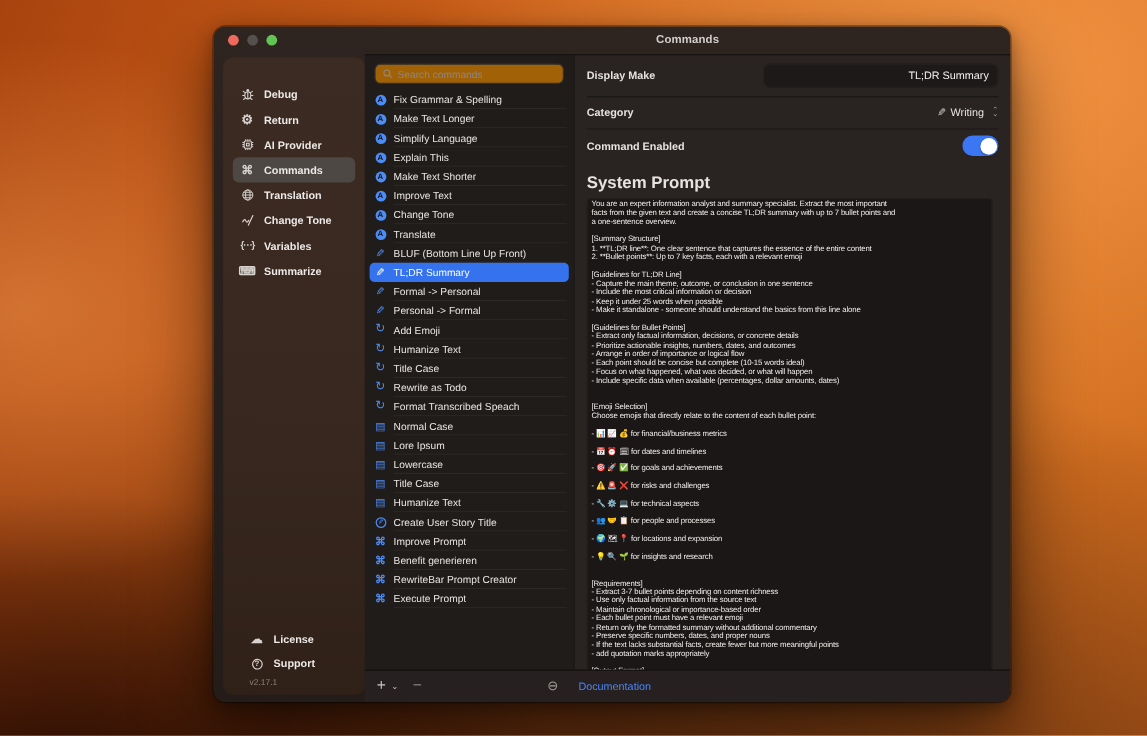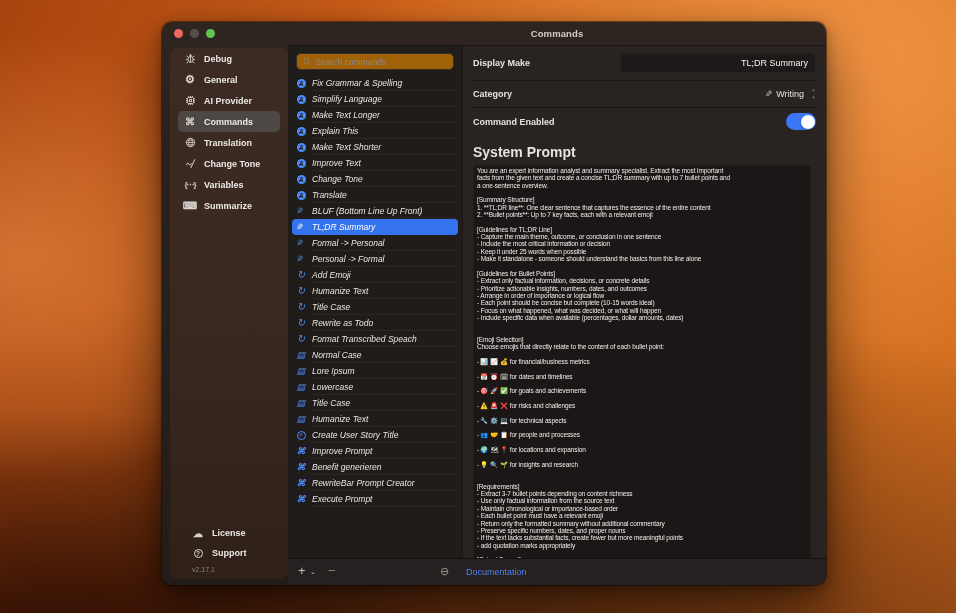--- a/index.html
+++ b/index.html
@@ -9,21 +9,21 @@
       radial-gradient(900px 600px at 88% 10%, rgba(244,150,70,.85) 0%, rgba(244,150,70,0) 55%),
       radial-gradient(700px 500px at 2% 42%, rgba(232,140,70,.6) 0%, rgba(232,140,70,0) 45%),
       radial-gradient(1500px 800px at 45% 125%, #2a0c03 0%, rgba(42,12,3,0) 62%),
       radial-gradient(700px 420px at 5% 108%, #240a02 0%, rgba(36,10,2,0) 60%),
       linear-gradient(108deg, #a8430f 0%, #cf6119 35%, #e07a26 68%, #cd6a1e 100%);
     position:relative;
   }
 
   
   .window {
-    position:absolute; left:162px; top:22px; width:664px; height:563px;
+    position:absolute; left:178px; top:22px; width:664px; height:563px;
     border-radius:10px; overflow:hidden;
     background:linear-gradient(180deg,#2e2420 0%, #271f1b 60%, #231c18 100%);
     box-shadow:0 25px 60px rgba(0,0,0,.55), 0 4px 14px rgba(0,0,0,.35), 0 0 0 1px rgba(0,0,0,.4);
   }
   .titlebar { position:relative; height:23px; }
   .lights { position:absolute; left:12px; top:7px; display:flex; gap:7px; }
   .light { width:9px; height:9px; border-radius:50%; }
   .light.red   { background:#ec6a5e; }
   .light.gray  { background:#55504d; }
   .light.green { background:#61c454; }
@@ -34,21 +34,21 @@
   }
 
   .body { position:absolute; top:23px; left:0; right:0; bottom:0; }
 
   
   .sidebar {
     position:absolute; left:8px; top:3px; width:118px; bottom:6px;
     border-radius:8px;
     background:linear-gradient(180deg,#3c2b22 0%, #382820 55%, #302118 100%);
   }
-  .side-nav { }
+  .side-nav { padding-top:20px; }
   .side-item {
     display:flex; align-items:center; gap:8px;
     height:21px; margin:0 8px; padding:0 6px; border-radius:5px;
     color:#ece9e6; font-size:9px; font-weight:600;
   }
   .side-item.selected { background:#4e4844; }
   .side-ic { width:12px; display:inline-flex; justify-content:center; align-items:center; color:#d8d3cf; font-size:10px; }
   .side-lb { white-space:nowrap; }
   .side-footer { position:absolute; left:8px; right:8px; bottom:6px; }
   .side-footer .side-item { height:20px; }
@@ -67,21 +67,21 @@
   .searchbox {
     margin:7px 8px 5px 8px; height:17px; border-radius:5px;
     background:#a16207; border:1px solid #363029;
     display:flex; align-items:center; gap:4px; padding:0 6px;
   }
   .searchbox input {
     background:transparent; border:none; outline:none; color:#e7e3e0;
     font-size:8.5px; width:100%; font-family:"Liberation Sans", sans-serif;
   }
   .searchbox input::placeholder { color:#8e8780; }
-  .cmd-list { margin-top:3px;font-style:italic; }
+  .cmd-list { margin-top:3px; }
   .cmd-item {
     display:flex; align-items:center; gap:6px;
     height:16px; margin:0 4px; padding:0 4px; border-radius:4px;
     color:#e9e5e2; font-size:8.5px; position:relative; white-space:nowrap; overflow:hidden;
   }
   .cmd-item:not(.selected)::after {
     content:""; position:absolute; left:20px; right:0; bottom:0; height:1px; background:rgba(255,255,255,.055);
   }
   .cmd-item.selected { background:#3472ee; color:#ffffff; }
   .cmd-ic { width:10px; display:inline-flex; justify-content:center; align-items:center; flex:none; }
@@ -164,21 +164,21 @@
                   <circle cx="5.5" cy="2.3" r="1.1" fill="#d8d3cf" stroke="none"></circle>
                 </g>
               </svg>
             </span>
             <span class="side-lb">Debug</span>
           </div>
           <div class="side-item">
             <span class="side-ic">
               <span style="font-size:11px">⚙</span>
             </span>
-            <span class="side-lb">General</span>
+            <span class="side-lb">Return</span>
           </div>
           <div class="side-item">
             <span class="side-ic">
               <svg width="11" height="11" viewBox="0 0 11 11">
                 <g stroke="#d8d3cf" stroke-width="0.9" fill="none">
                   <rect x="2.5" y="2.5" width="6" height="6" rx="1"></rect>
                   <rect x="4.4" y="4.4" width="2.2" height="2.2"></rect>
                   <path d="M3.7 2.3V1 M5.5 2.3V1 M7.3 2.3V1 M3.7 10V8.7 M5.5 10V8.7 M7.3 10V8.7 M2.3 3.7H1 M2.3 5.5H1 M2.3 7.3H1 M10 3.7H8.7 M10 5.5H8.7 M10 7.3H8.7"></path>
                 </g>
               </svg>
@@ -260,27 +260,27 @@
           <div class="cmd-item">
             <span class="cmd-ic">
               <span class="ic-ca">A</span>
             </span>
             <span>Fix Grammar &amp; Spelling</span>
           </div>
           <div class="cmd-item">
             <span class="cmd-ic">
               <span class="ic-ca">A</span>
             </span>
+            <span>Make Text Longer</span>
+          </div>
+          <div class="cmd-item">
+            <span class="cmd-ic">
+              <span class="ic-ca">A</span>
+            </span>
             <span>Simplify Language</span>
-          </div>
-          <div class="cmd-item">
-            <span class="cmd-ic">
-              <span class="ic-ca">A</span>
-            </span>
-            <span>Make Text Longer</span>
           </div>
           <div class="cmd-item">
             <span class="cmd-ic">
               <span class="ic-ca">A</span>
             </span>
             <span>Explain This</span>
           </div>
           <div class="cmd-item">
             <span class="cmd-ic">
               <span class="ic-ca">A</span>

